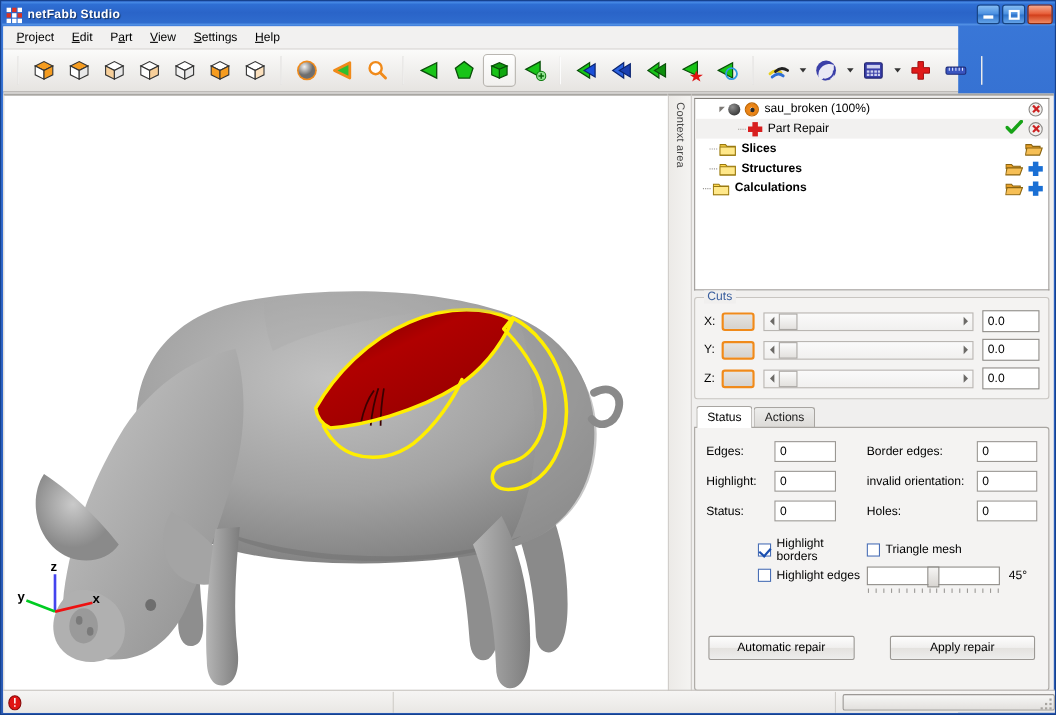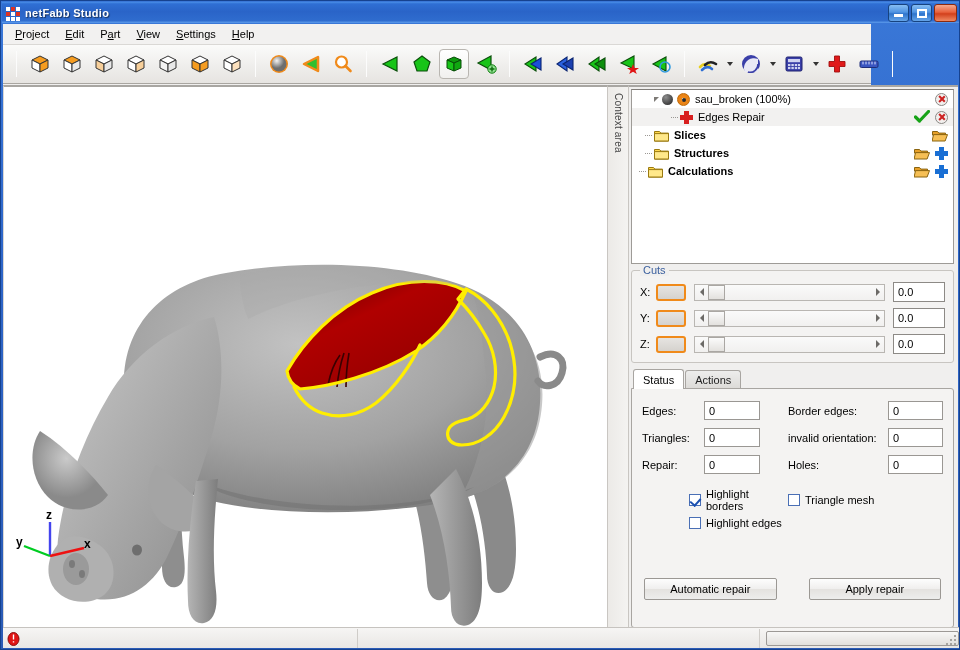--- a/index.html
+++ b/index.html
@@ -749,21 +749,21 @@
             <span class="tree-actions">
               <span class="x-circle"></span>
             </span>
           </div>
 
           <div class="tree-row selected" style="padding-left:36px;">
             <span class="tw">
                 <span class="tw-dash"></span>
               </span>
             <span class="red-cross" style="margin-right:5px;"></span>
-            <span class="tree-label plain">Edges Repair</span>
+            <span class="tree-label plain">Part Repair</span>
             <span class="tree-actions">
               <span>
                 <svg width="16" height="13" viewBox="0 0 16 13">
                   <path d="M1.5 7 L5.5 11 L14.5 1.5" stroke="#17a317" stroke-width="3.2" fill="none" stroke-linecap="round" stroke-linejoin="round"></path>
                 </svg>
               </span>
               <span class="x-circle"></span>
             </span>
           </div>
 
@@ -892,25 +892,25 @@
           </div>
 
           <div class="tabbody">
             <div class="stat-grid">
               <div class="stat-col left">
                 <div class="stat-row">
                   <span class="stat-lbl">Edges:</span>
                   <span class="stat-field">0</span>
                 </div>
                 <div class="stat-row">
-                  <span class="stat-lbl">Triangles:</span>
+                  <span class="stat-lbl">Highlight:</span>
                   <span class="stat-field">0</span>
                 </div>
                 <div class="stat-row">
-                  <span class="stat-lbl">Repair:</span>
+                  <span class="stat-lbl">Status:</span>
                   <span class="stat-field">0</span>
                 </div>
               </div>
 
               <div class="stat-col right">
                 <div class="stat-row">
                   <span class="stat-lbl">Border edges:</span>
                   <span class="stat-field">0</span>
                 </div>
                 <div class="stat-row">
@@ -934,20 +934,46 @@
                   <span class="cb"></span>
                   <span class="opt-lbl">Triangle mesh</span>
                 </div>
               </div>
 
               <div class="opt-row" style="height:26px;">
                 <div class="opt-left">
                   <span class="cb"></span>
                   <span class="opt-lbl">Highlight edges</span>
                 </div>
+                <div class="opt-right angle-wrap">
+                  <span class="angle-slider">
+                    <span class="angle-thumb"></span>
+                    <span class="angle-ticks">
+                      <i></i>
+                        <i></i>
+                        <i></i>
+                        <i></i>
+                        <i></i>
+                        <i></i>
+                        <i></i>
+                        <i></i>
+                        <i></i>
+                      <i></i>
+                        <i></i>
+                        <i></i>
+                        <i></i>
+                        <i></i>
+                        <i></i>
+                        <i></i>
+                        <i></i>
+                        <i></i>
+                    </span>
+                  </span>
+                  <span class="angle-val">45°</span>
+                </div>
               </div>
             </div>
 
             <div id="btnrow" style="margin-top:34px;gap:32px;">
               <div class="big-btn">Automatic repair</div>
               <div class="big-btn">Apply repair</div>
             </div>
           </div>
         </div>
 

